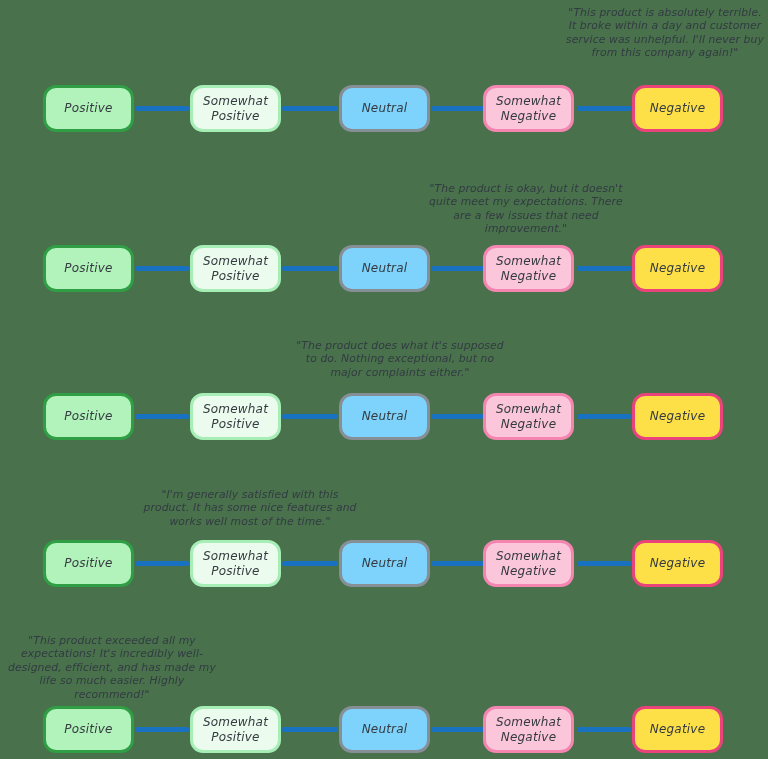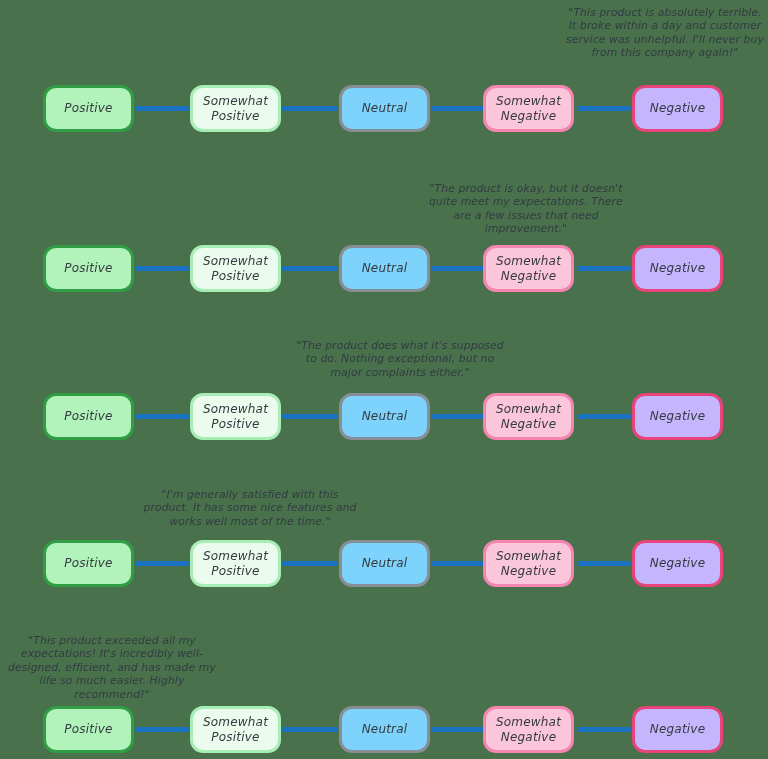--- a/index.html
+++ b/index.html
@@ -22,21 +22,21 @@
     position:absolute;top:0;height:47px;width:91px;box-sizing:border-box;
     border-radius:13px;border:3px solid;display:flex;align-items:center;justify-content:center;
     text-align:center;font-size:12px;line-height:1.18;color:#343a40;
     font-style:italic;letter-spacing:.2px;padding:2px 6px;
   }
   .b0{left:43px}.b1{left:190px}.b2{left:339px}.b3{left:483px}.b4{left:632px}
   .level-0{background:#b2f2bb;border-color:#2f9e44}
   .level-1{background:#ebfbee;border-color:#a6eeb6}
   .level-2{background:#7dd3fc;border-color:#868e96}
   .level-3{background:#fbc6d9;border-color:#f484b0}
-  .level-4{background:#c4b5fd;border-color:#e8437a}
+  .level-4{background:#fde047;border-color:#e8437a}
   .conn{position:absolute;top:21px;height:5px;background:#1971c2;border-radius:2px;}
   .c0{left:135px;width:54px}.c1{left:282px;width:56px}.c2{left:431px;width:53px}.c3{left:577px;width:54px}
 </style>
 </head>
 <body>
 
 <div class="canvas">
 
   <div class="quote q0">"This product is absolutely terrible. It broke within a day and customer service was unhelpful. I'll never buy from this company again!"</div>
   <div class="quote q1">"The product is okay, but it doesn't quite meet my expectations. There are a few issues that need improvement."</div>

